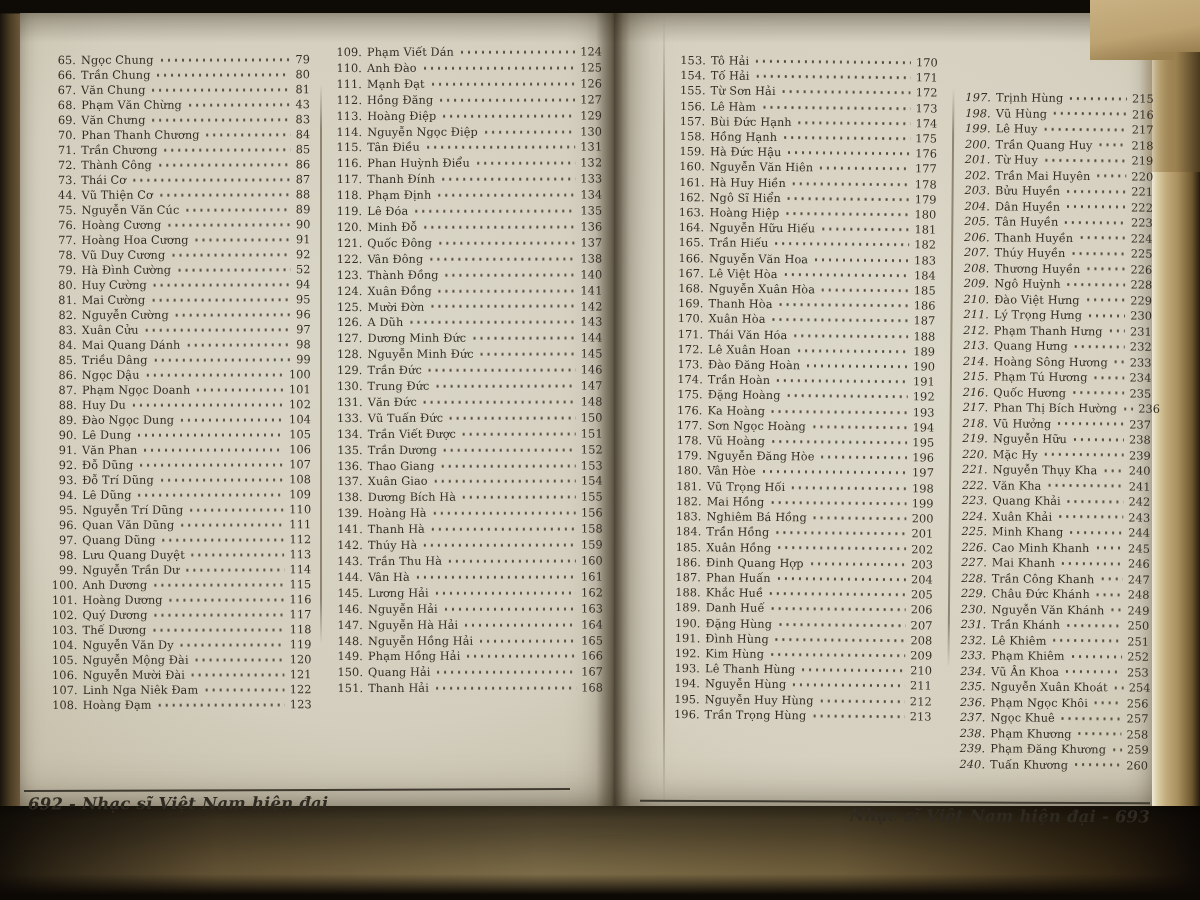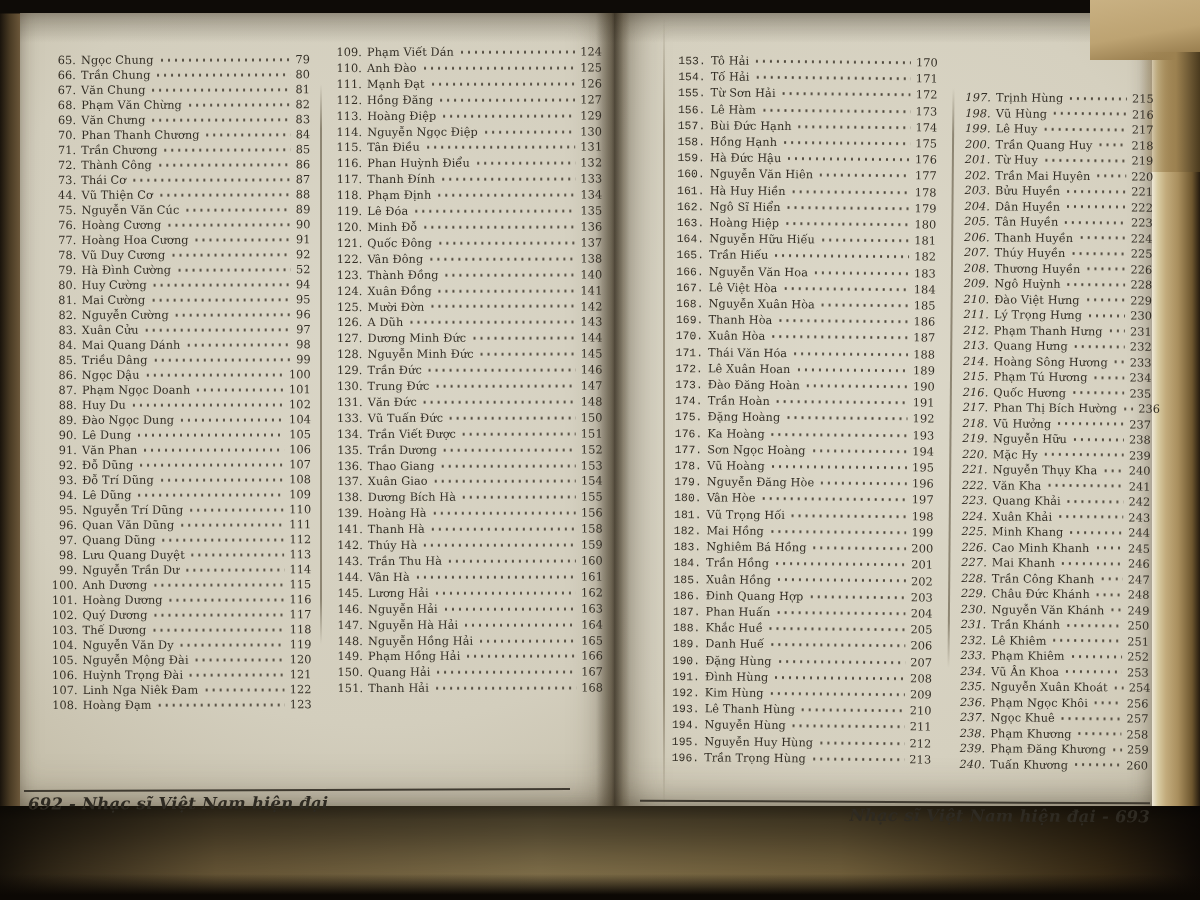--- a/index.html
+++ b/index.html
@@ -48,21 +48,21 @@
   .col .name{flex:0 0 auto;padding-right:6px;}
   .col .leader{flex:1 1 auto;height:.9em;min-width:10px;margin-right:5px;
     background-image:radial-gradient(circle at 2px 50%, #4d463a 1.05px, transparent 1.35px);
     background-size:7px 3px;background-repeat:repeat-x;background-position:0 72%;}
   .col .page-no{flex:0 0 auto;}
   #col1{left:46px;top:54px;width:264px;line-height:14.85px;transform:rotate(-.15deg);transform-origin:top left;}
   #col1 .num{width:30px;}
   #col2{left:329px;top:45px;width:273px;line-height:15.9px;transform:rotate(-.1deg);transform-origin:top left;}
   #col2 .num{width:33px;}
   #col3{left:672px;top:53px;width:266px;line-height:15.2px;transform:rotate(.55deg);transform-origin:top left;}
-  #col3 .num{width:34px;font-family:Liberation Mono, monospace;}
+  #col3 .num{width:34px;}
   #col4{left:958px;top:90px;width:196px;line-height:15.5px;transform:rotate(.5deg);transform-origin:top left;}
   #col4 .num{width:33px;font-style:italic;}
   
   .vrule{position:absolute;width:1.5px;background:linear-gradient(180deg,transparent,#756c58 8%,#756c58 92%,transparent);opacity:.75;}
   #vr1{left:320px;top:84px;height:560px;}
   #vr2{left:950px;top:88px;height:580px;transform:rotate(.5deg);}
   .crease{position:absolute;left:663px;top:16px;height:792px;width:2px;
     background:linear-gradient(180deg,rgba(90,76,50,.0),rgba(90,76,50,.5) 15%,rgba(90,76,50,.5) 85%,rgba(90,76,50,0));}
   
   .footer-rule{position:absolute;height:2px;background:#3f3a30;}
@@ -108,21 +108,21 @@
     <div class="row">
       <span class="num">67.</span>
       <span class="name">Văn Chung</span>
       <span class="leader"></span>
       <span class="page-no">81</span>
     </div>
     <div class="row">
       <span class="num">68.</span>
       <span class="name">Phạm Văn Chừng</span>
       <span class="leader"></span>
-      <span class="page-no">82</span>
+      <span class="page-no">43</span>
     </div>
     <div class="row">
       <span class="num">69.</span>
       <span class="name">Văn Chưng</span>
       <span class="leader"></span>
       <span class="page-no">83</span>
     </div>
     <div class="row">
       <span class="num">70.</span>
       <span class="name">Phan Thanh Chương</span>
@@ -334,21 +334,21 @@
       <span class="page-no">119</span>
     </div>
     <div class="row">
       <span class="num">105.</span>
       <span class="name">Nguyễn Mộng Đài</span>
       <span class="leader"></span>
       <span class="page-no">120</span>
     </div>
     <div class="row">
       <span class="num">106.</span>
-      <span class="name">Huỳnh Trọng Đài</span>
+      <span class="name">Nguyễn Mười Đài</span>
       <span class="leader"></span>
       <span class="page-no">121</span>
     </div>
     <div class="row">
       <span class="num">107.</span>
       <span class="name">Linh Nga Niêk Đam</span>
       <span class="leader"></span>
       <span class="page-no">122</span>
     </div>
     <div class="row">

